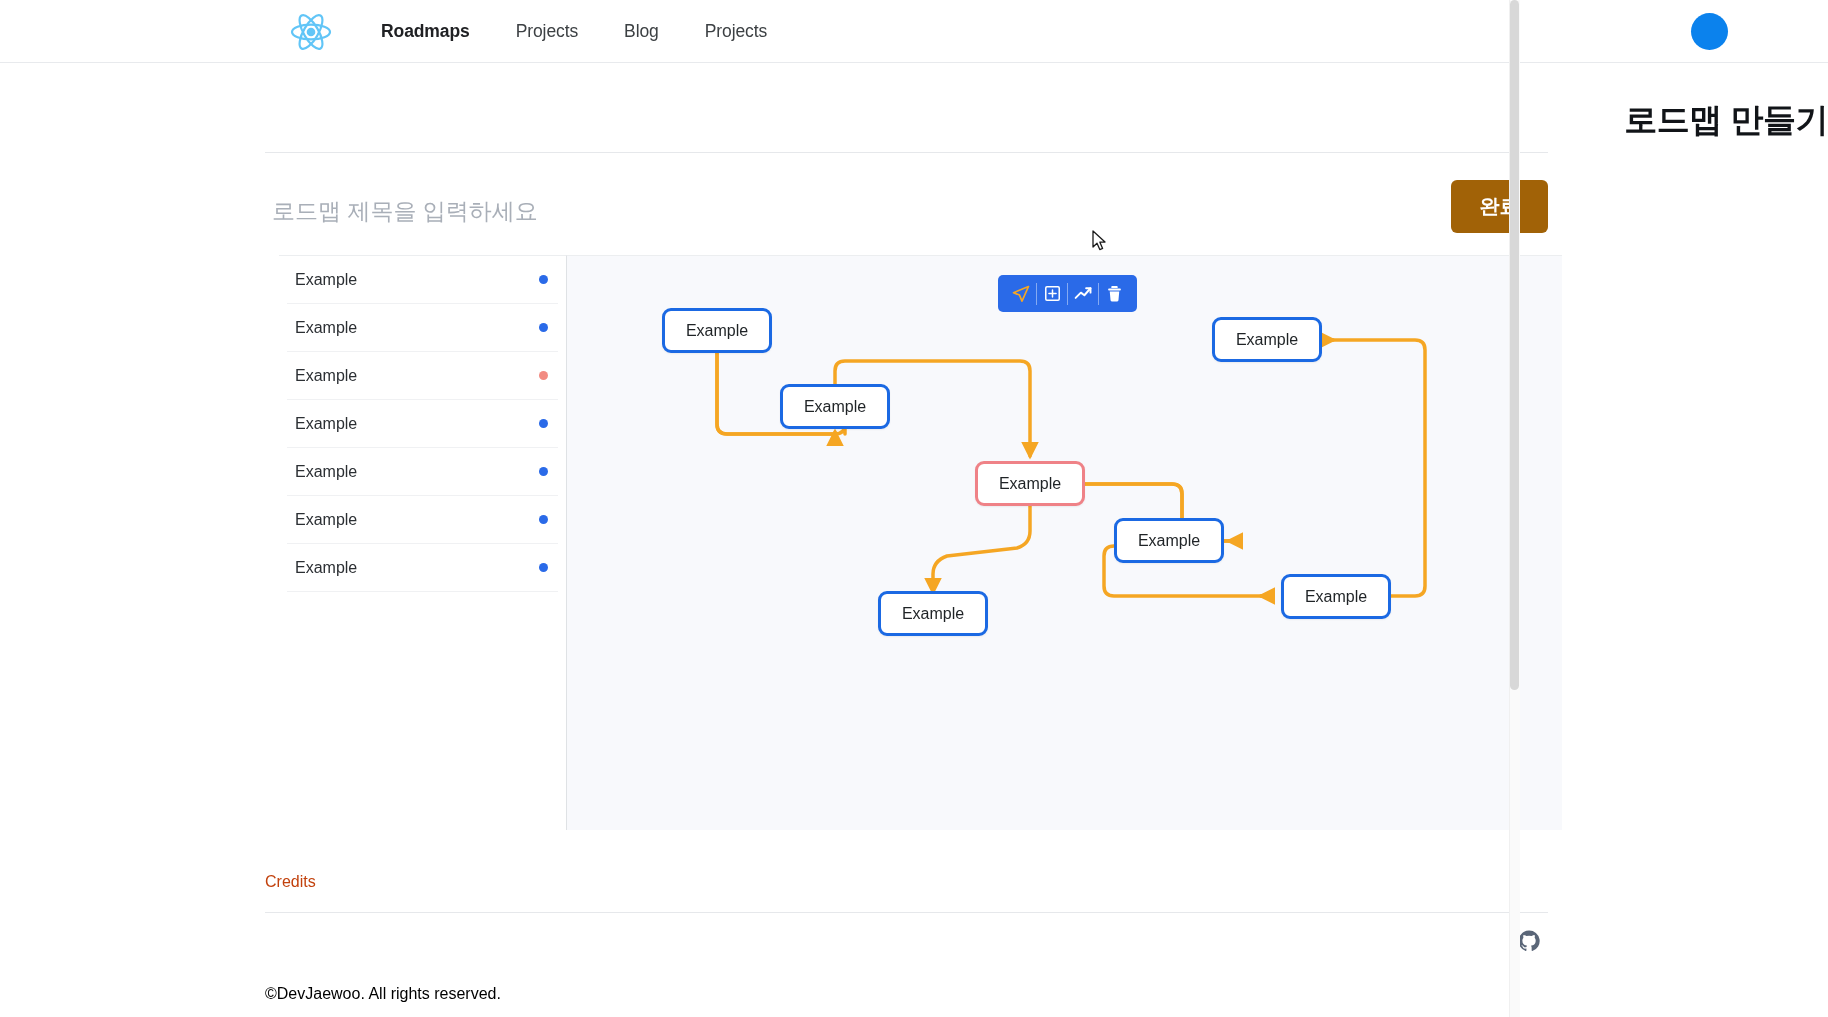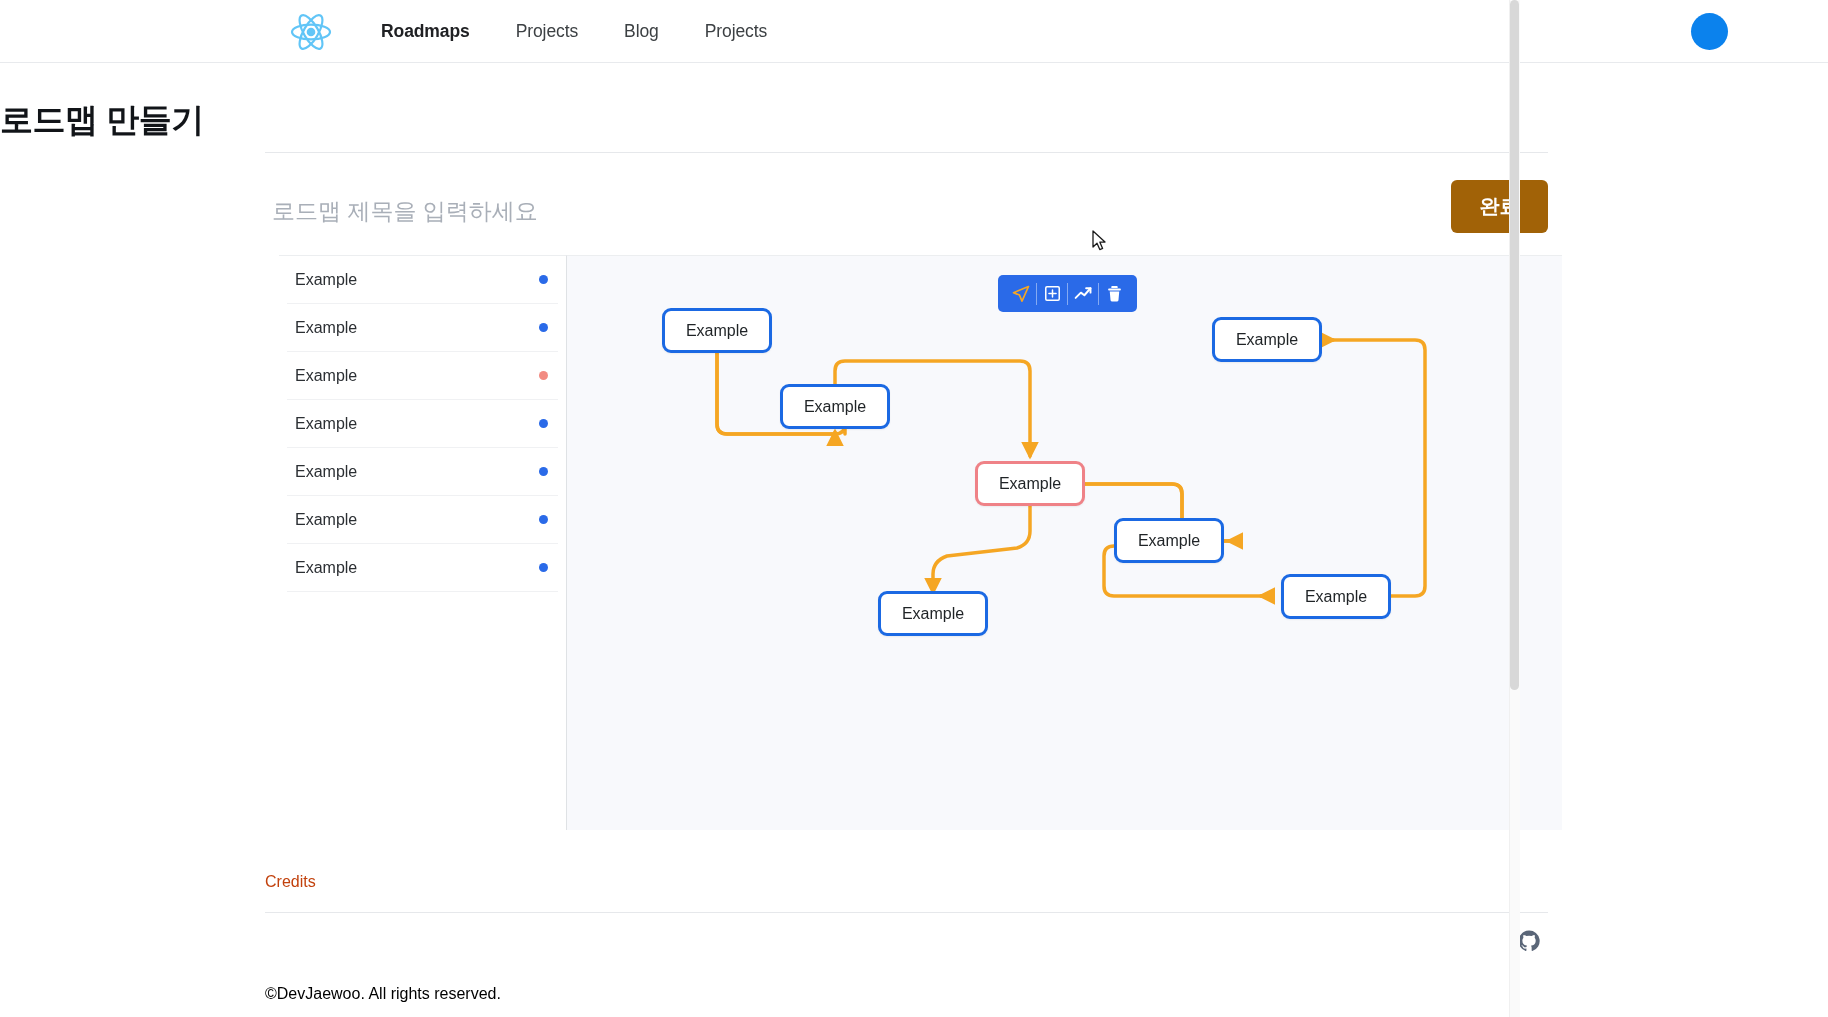--- a/index.html
+++ b/index.html
@@ -36,21 +36,21 @@
   .nav-link.active { font-weight: 700; color: #202124; }
   .avatar {
     position: absolute; right: 100px; top: 13px;
     width: 37px; height: 37px; border-radius: 50%;
     background: #0b82ed; cursor: pointer;
   }
 
   
   .page-title {
     position: absolute; left: 0; top: 98px; width: 1828px;
-    text-align: left;
+    text-align: right;
     font-size: 33px; font-weight: 700; color: #111418;
     letter-spacing: -0.5px;
   }
   .title-rule {
     position: absolute; left: 265px; top: 152px;
     width: 1283px; height: 1px; background: #e6e8eb;
   }
 
   
   .input-row {

